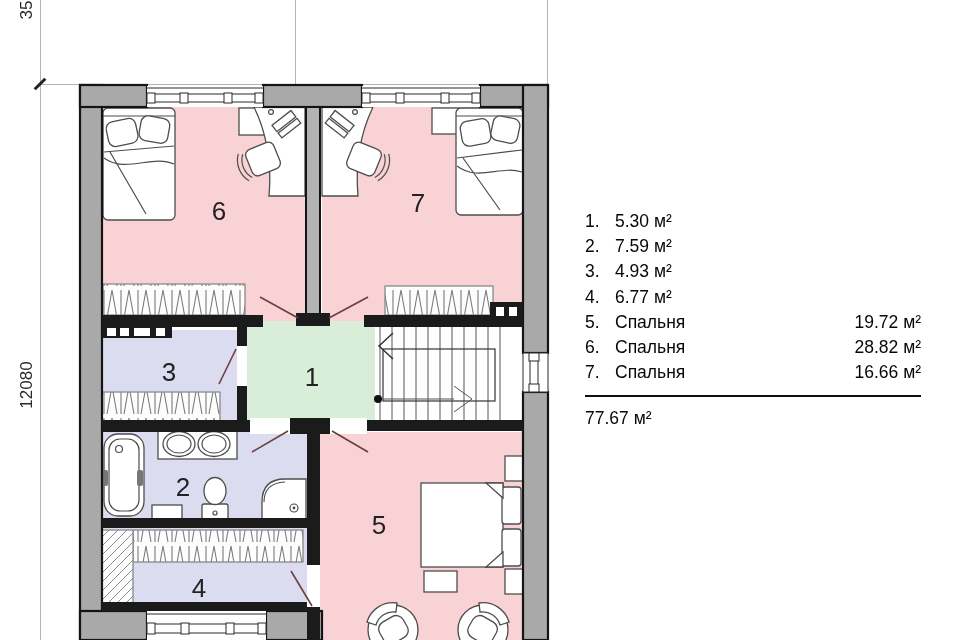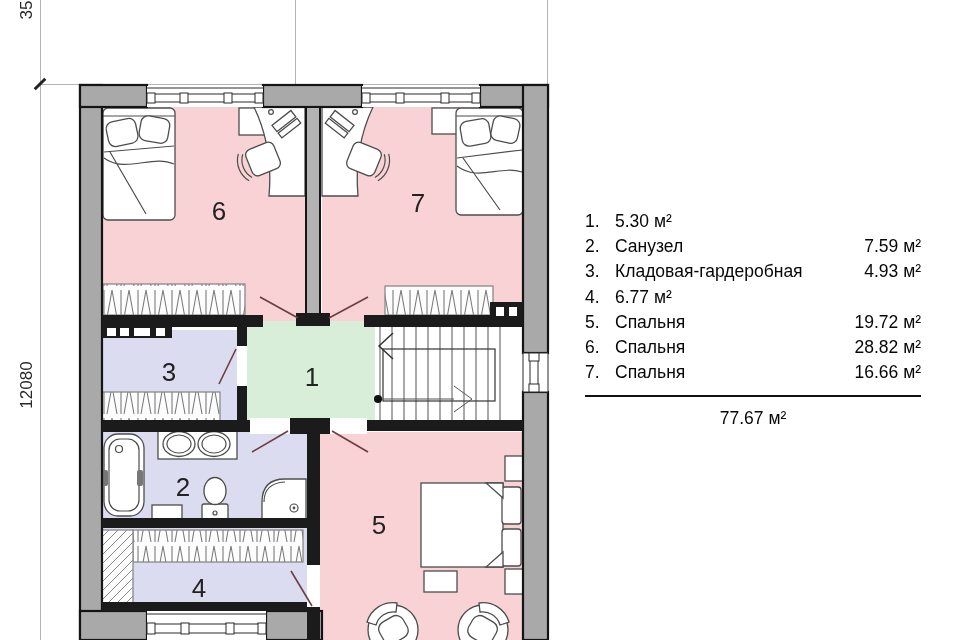--- a/index.html
+++ b/index.html
@@ -10,21 +10,21 @@
            transform:translate(-50%,-50%) rotate(-45deg);}
   .dimtext{position:absolute;font-size:17px;color:#2a2a2a;white-space:nowrap;
            transform:translate(-50%,-50%) rotate(-90deg);}
   .legend{position:absolute;left:585px;top:209px;width:336px;font-size:17.5px;color:#070707;}
   .lrow{display:flex;align-items:center;height:25.2px;}
   .lnum{width:30px;flex:none;}
   .lname{flex:1;}
   .larea{text-align:left;white-space:nowrap;}
   .lrule{position:absolute;left:585px;top:395px;width:336px;height:0;
          border-top:2px solid #101010;}
-  .ltotal{position:absolute;left:585px;top:408px;width:336px;text-align:center;
+  .ltotal{position:absolute;left:585px;top:408px;width:336px;text-align:left;
           font-size:17.5px;color:#070707;}
   svg .f{fill:#ffffff;stroke:#4d4d4d;stroke-width:1.3;}
   svg .l{fill:none;stroke:#4d4d4d;stroke-width:1.2;}
   svg .wg{fill:#a9a9a9;stroke:#141414;stroke-width:2.2;}
   svg .wb{fill:#1b1b1b;stroke:none;}
   svg .wq{fill:#ffffff;stroke:none;}
   svg .win{fill:#ffffff;stroke:#2a2a2a;stroke-width:1;}
   svg .st{fill:none;stroke:#555;stroke-width:1;}
   svg .ds{fill:none;stroke:#6b3f3f;stroke-width:1.6;}
   svg .rn{font-family:"Liberation Sans",sans-serif;font-size:26px;fill:#222;
@@ -288,26 +288,24 @@
     </g>
   </svg>
 
   <div class="legend">
     <div class="lrow">
       <span class="lnum">1.</span>
       <span class="larea">5.30 м²</span>
     </div>
     <div class="lrow">
       <span class="lnum">2.</span>
-      <span class="lname">Санузел</span>
       <span class="larea">7.59 м²</span>
     </div>
     <div class="lrow">
       <span class="lnum">3.</span>
-      <span class="lname">Кладовая-гардеробная</span>
       <span class="larea">4.93 м²</span>
     </div>
     <div class="lrow">
       <span class="lnum">4.</span>
       <span class="larea">6.77 м²</span>
     </div>
     <div class="lrow">
       <span class="lnum">5.</span>
       <span class="lname">Спальня</span>
       <span class="larea">19.72 м²</span>

